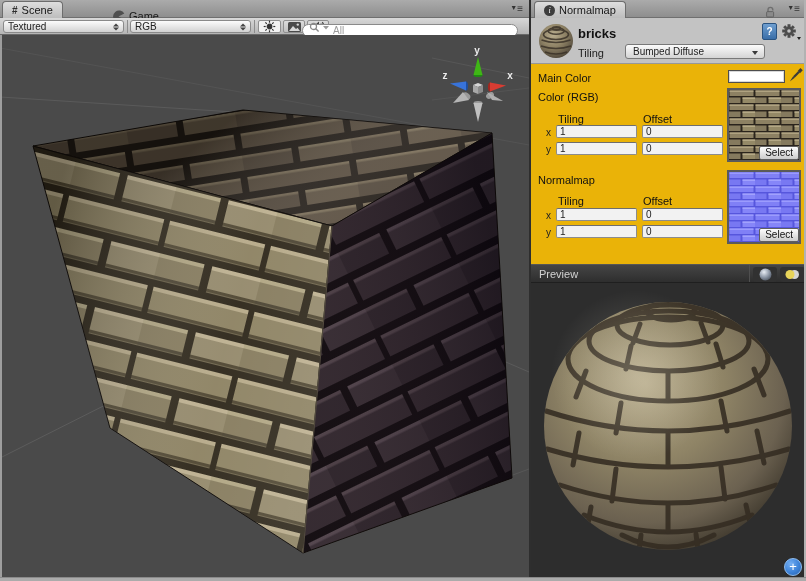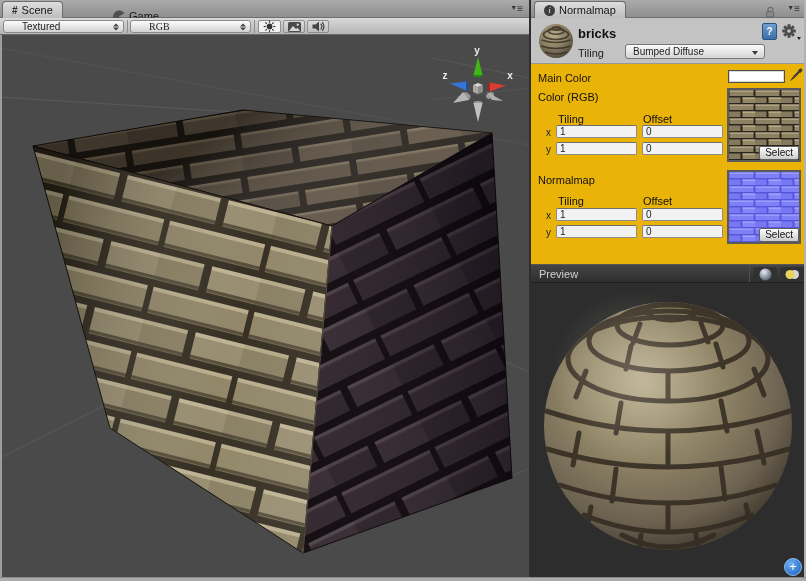--- a/index.html
+++ b/index.html
@@ -23,21 +23,21 @@
               font-family:"Liberation Serif", serif; font-style:italic; }
   .panel-menu { position:absolute; top:3px; font-size:10px; color:#333; letter-spacing:0; cursor:default; }
   .panel-menu .v { font-size:7px; vertical-align:2px; }
   .lock { position:absolute; top:4px; }
 
   
   .toolbar { position:absolute; left:0; top:18px; width:529px; height:17px;
              background:linear-gradient(#d8d8d8,#b5b5b5); border-bottom:1px solid #696969; }
   .dd { position:absolute; top:2px; height:13px; border:1px solid #8a8a8a; border-radius:3px;
         background:linear-gradient(#fcfcfc,#d2d2d2); font-size:10px; color:#222;
-        display:flex; align-items:center; padding:0 18px; cursor:default; }
+        display:flex; align-items:center; padding:0 4px; cursor:default; }
   .stepper { position:absolute; right:4px; top:50%; transform:translateY(-50%); display:flex;
              flex-direction:column; gap:1px; }
   .t-up   { width:0; height:0; border-left:3px solid transparent; border-right:3px solid transparent;
             border-bottom:3px solid #444; }
   .t-down { width:0; height:0; border-left:3px solid transparent; border-right:3px solid transparent;
             border-top:3px solid #444; }
   .tb-sep { position:absolute; top:2px; width:1px; height:13px; background:#8d8d8d; }
   .tb-btn { position:absolute; top:2px; height:13px; border:1px solid #8f8f8f; border-radius:2px;
             background:linear-gradient(#dcdcdc,#bfbfbf); display:flex; align-items:center; justify-content:center; }
   .tb-btn.active { background:#f2f2f2; }
@@ -122,21 +122,21 @@
 
   <div class="toolbar">
     <div class="dd" style="left:3px; width:121px;">
       <span>Textured</span>
       <span class="stepper">
           <span class="t-up"></span>
           <span class="t-down"></span>
         </span>
     </div>
     <div class="tb-sep" style="left:127px;"></div>
-    <div class="dd" style="left:130px; width:121px;font-family:Liberation Serif, serif;">
+    <div class="dd" style="left:130px; width:121px;">
       <span>RGB</span>
       <span class="stepper">
           <span class="t-up"></span>
           <span class="t-down"></span>
         </span>
     </div>
     <div class="tb-sep" style="left:254px;"></div>
 
     <div class="tb-btn active" style="left:258px; width:23px;">
       <svg width="13" height="13">
@@ -160,20 +160,32 @@
         <circle cx="10.8" cy="3.6" r="1.2" fill="#d8d8d8"></circle>
       </svg>
     </div>
     <div class="tb-btn" style="left:307px; width:22px;">
       <svg width="15" height="13">
         <polygon points="1.5,4.5 4.5,4.5 8,1.5 8,11.5 4.5,8.5 1.5,8.5" fill="#444"></polygon>
         <path d="M9.7 3.7 Q12 6.5 9.7 9.3 M11.3 2.2 Q14.6 6.5 11.3 10.8" stroke="#444" stroke-width="1.2" fill="none"></path>
       </svg>
     </div>
 
+    <div class="searchbox">
+      <input type="text" placeholder="All" style="">
+      <span class="search-glyphs">
+        <svg width="12" height="11">
+          <circle cx="4.5" cy="4.5" r="3" fill="none" stroke="#8a8a8a" stroke-width="1.3"></circle>
+          <line x1="6.8" y1="6.8" x2="9.6" y2="9.6" stroke="#8a8a8a" stroke-width="1.4"></line>
+        </svg>
+        <svg width="6" height="11">
+            <polygon points="0,4 6,4 3,7.5" fill="#9a9a9a"></polygon>
+          </svg>
+      </span>
+    </div>
   </div>
 
   <div class="viewport">
     <svg width="529" height="542" viewBox="0 0 529 542">
       <defs>
         <pattern id="pL" width="104" height="68" patternUnits="userSpaceOnUse" patternTransform="rotate(14)">
           <rect width="104" height="68" fill="#2c2518"></rect>
           <rect x="2" y="3" width="98" height="27" fill="#8c8161"></rect>
           <rect x="2" y="3" width="98" height="4" fill="#c4b795" opacity="0.75"></rect>
           <rect x="2" y="26" width="98" height="3.5" fill="#4e4530"></rect>

